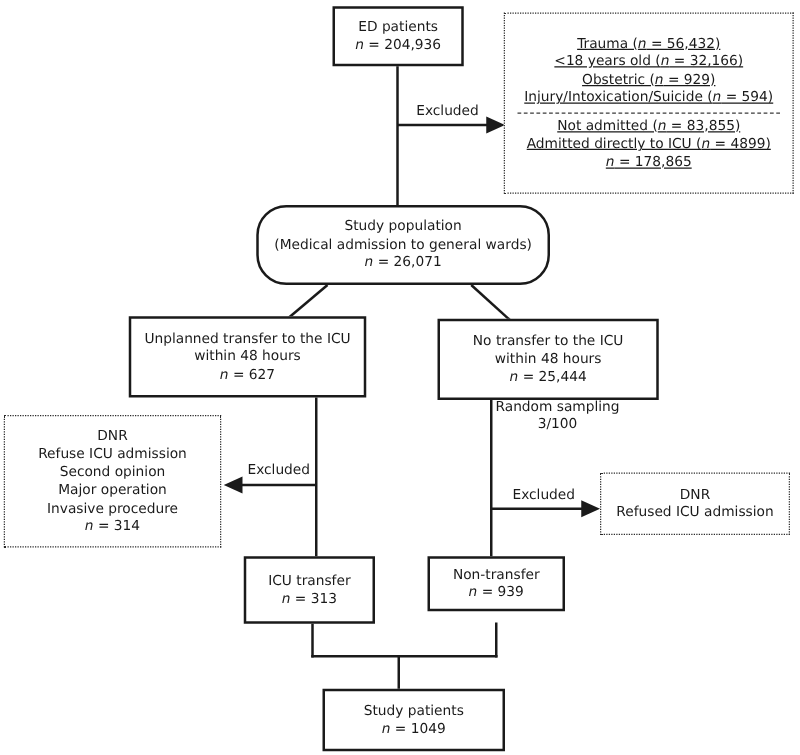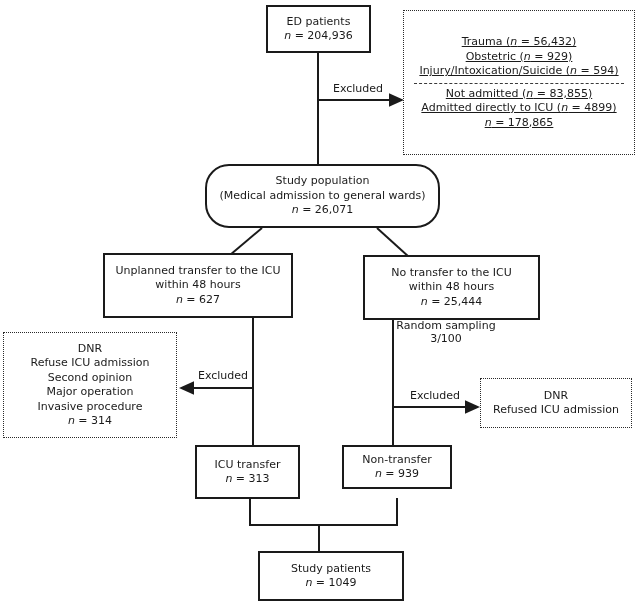--- a/index.html
+++ b/index.html
@@ -52,41 +52,42 @@
     </g>
   </svg>
 
   <div class="box" style="left:266px;top:5px;width:105px;height:48px;">
     <div class="line"><span>ED patients</span><span class="it"></span><span></span></div>
     <div class="line"><span></span><span class="it">n</span><span> = 204,936</span></div>
   </div>
 
   <div class="box dotted" style="left:403px;top:10px;width:232px;height:145px;text-decoration:underline;">
     <div class="line"><span>Trauma (</span><span class="it">n</span><span> = 56,432)</span></div>
+    <div class="line"><span>&lt;18 years old (</span><span class="it">n</span><span> = 32,166)</span></div>
     <div class="line"><span>Obstetric (</span><span class="it">n</span><span> = 929)</span></div>
     <div class="line"><span>Injury/Intoxication/Suicide (</span><span class="it">n</span><span> = 594)</span></div>
     <div class="divider"></div>
     <div class="line"><span>Not admitted (</span><span class="it">n</span><span> = 83,855)</span></div>
     <div class="line"><span>Admitted directly to ICU (</span><span class="it">n</span><span> = 4899)</span></div>
     <div class="line"><span></span><span class="it">n</span><span> = 178,865</span></div>
   </div>
 
   <div class="box" style="left:205px;top:164px;width:235px;height:64px;border-radius:24px;">
     <div class="line"><span>Study population</span><span class="it"></span><span></span></div>
     <div class="line"><span>(Medical admission to general wards)</span><span class="it"></span><span></span></div>
     <div class="line"><span></span><span class="it">n</span><span> = 26,071</span></div>
   </div>
 
   <div class="box" style="left:103px;top:253px;width:190px;height:65px;">
     <div class="line"><span>Unplanned transfer to the ICU</span><span class="it"></span><span></span></div>
     <div class="line"><span>within 48 hours</span><span class="it"></span><span></span></div>
     <div class="line"><span></span><span class="it">n</span><span> = 627</span></div>
   </div>
 
-  <div class="box" style="left:350px;top:255px;width:177px;height:65px;margin-left:13px;">
+  <div class="box" style="left:350px;top:255px;width:177px;height:65px;">
     <div class="line"><span>No transfer to the ICU</span><span class="it"></span><span></span></div>
     <div class="line"><span>within 48 hours</span><span class="it"></span><span></span></div>
     <div class="line"><span></span><span class="it">n</span><span> = 25,444</span></div>
   </div>
 
   <div class="box dotted" style="left:3px;top:332px;width:174px;height:106px;">
     <div class="line"><span>DNR</span><span class="it"></span><span></span></div>
     <div class="line"><span>Refuse ICU admission</span><span class="it"></span><span></span></div>
     <div class="line"><span>Second opinion</span><span class="it"></span><span></span></div>
     <div class="line"><span>Major operation</span><span class="it"></span><span></span></div>

